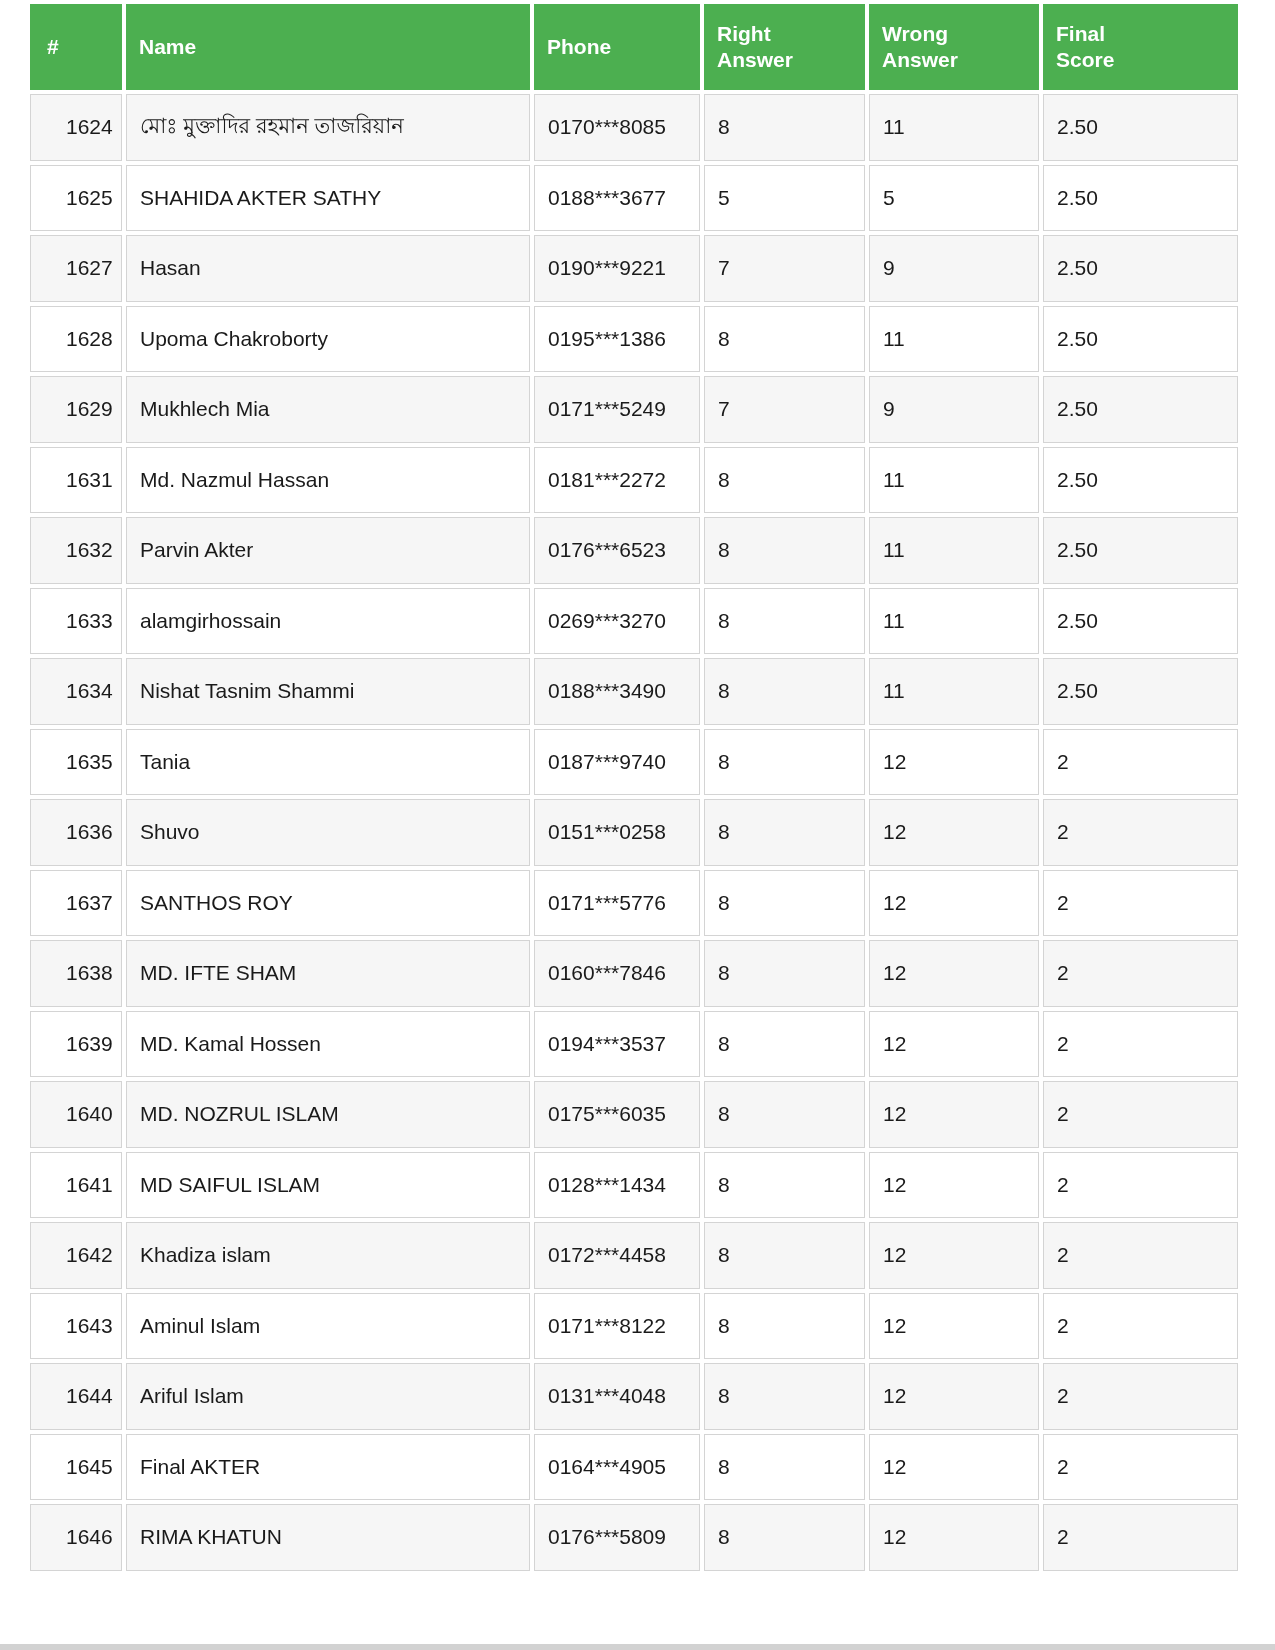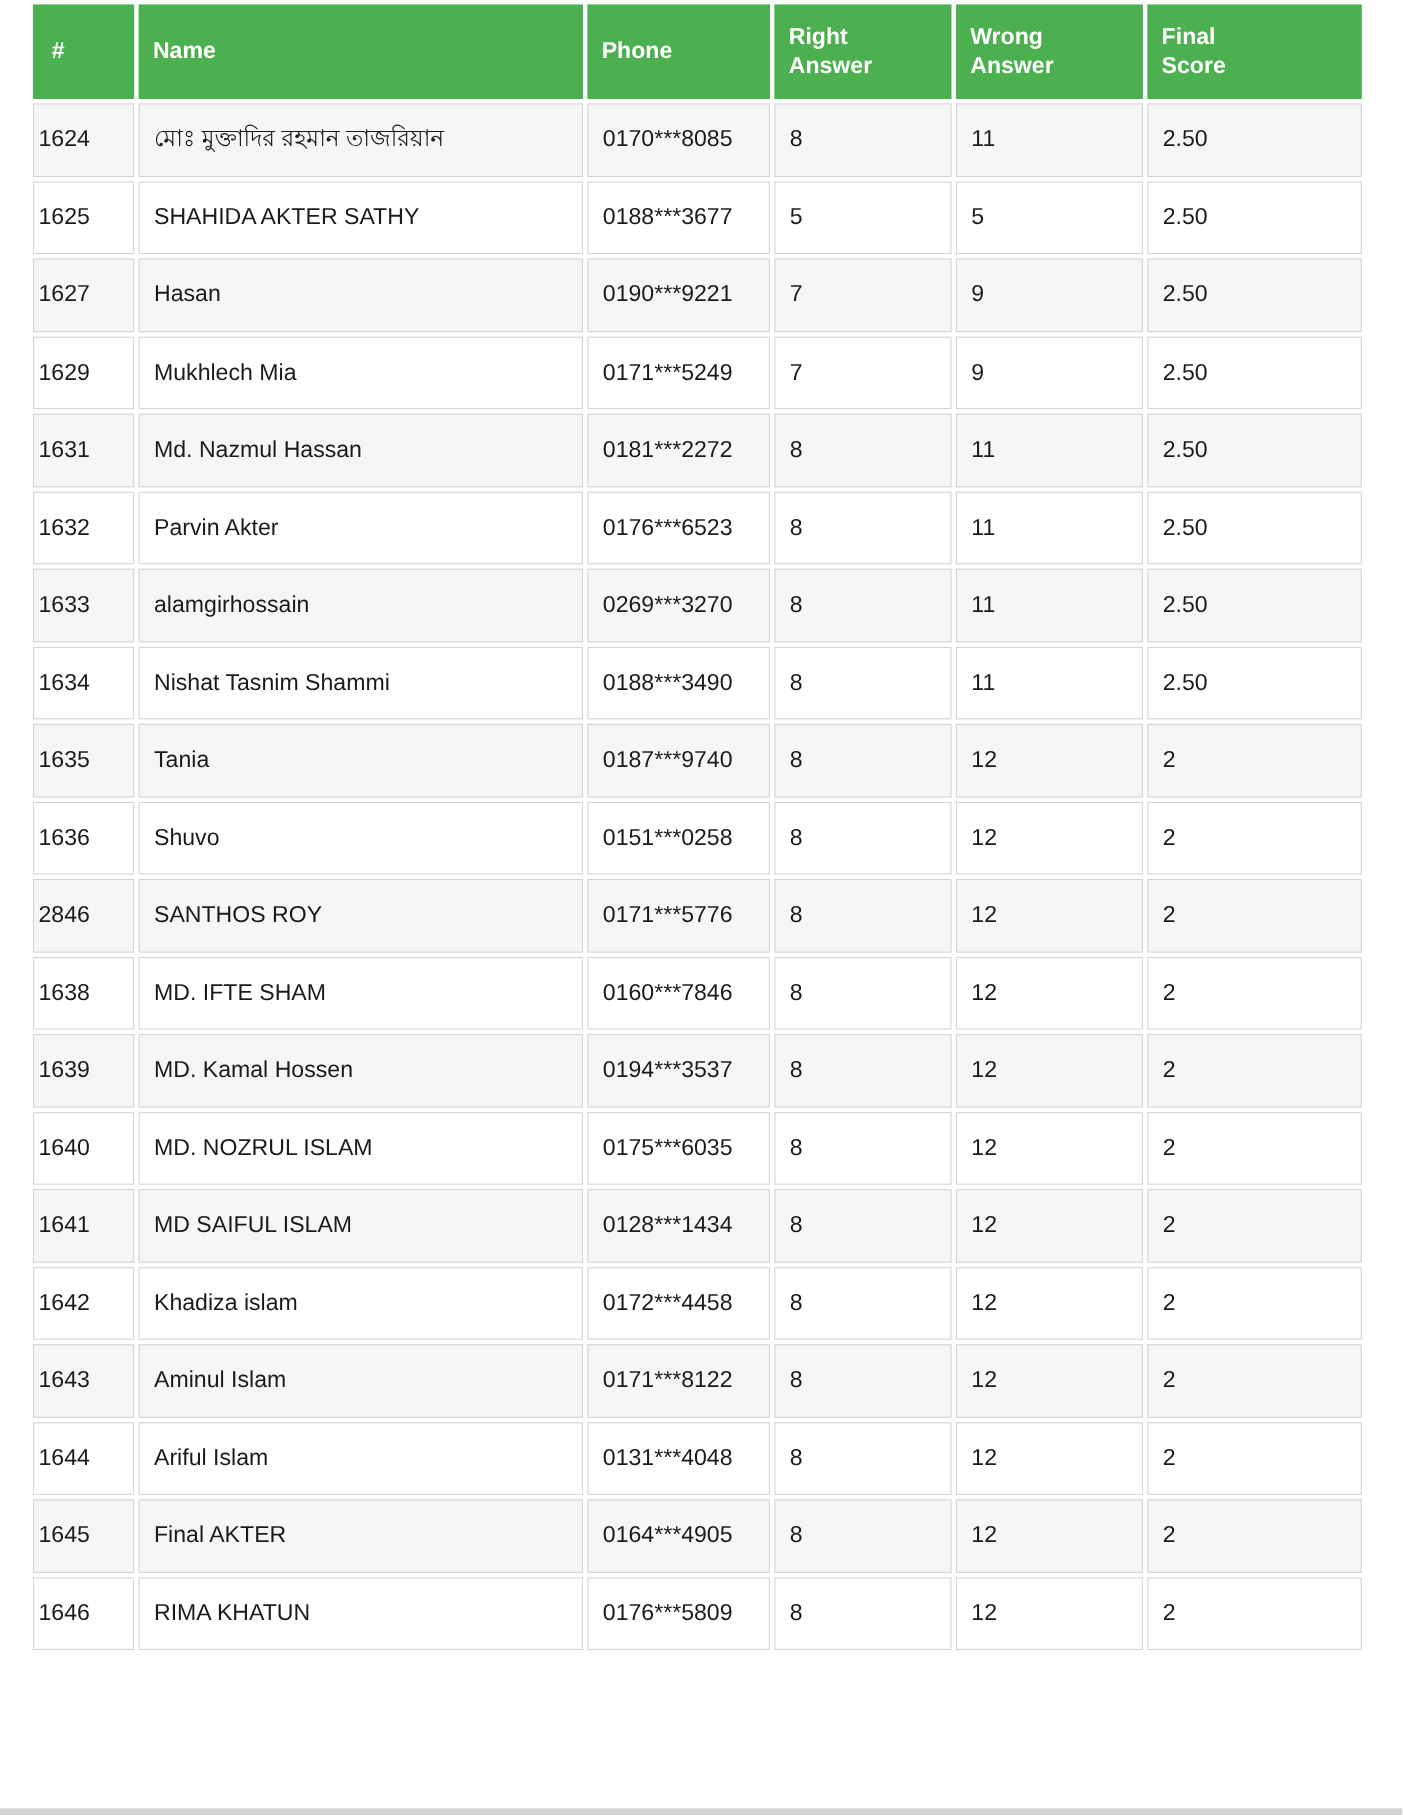--- a/index.html
+++ b/index.html
@@ -42,21 +42,21 @@
     font-size:21px;
     color:var(--body-text);
     text-align:left;
     vertical-align:middle;
     padding:0 13px;
     height:66.5px;
     overflow:hidden;
     white-space:nowrap;
   }
   tbody tr:nth-child(odd) td{background:var(--row-stripe);}
-  .c-rank{padding-left:4px;}
+  .c-rank{padding-left:35px;}
   th.c-rank{padding-left:17px;}
   
   .th-stack{word-spacing:100vw;}
   .bottom-bar{
     position:absolute;left:0;right:0;bottom:0;height:6px;
     background:var(--bottom-bar);
   }
 </style>
 </head>
 <body>
@@ -103,20 +103,28 @@
 
   <tr>
     <td class="c-rank">1627</td>
     <td class="c-name">Hasan</td>
     <td class="c-phone">0190***9221</td>
     <td class="c-right">7</td>
     <td class="c-wrong">9</td>
     <td class="c-score">2.50</td>
   </tr>
 
+  <tr>
+    <td class="c-rank">1628</td>
+    <td class="c-name">Upoma Chakroborty</td>
+    <td class="c-phone">0195***1386</td>
+    <td class="c-right">8</td>
+    <td class="c-wrong">11</td>
+    <td class="c-score">2.50</td>
+  </tr>
 
   <tr>
     <td class="c-rank">1629</td>
     <td class="c-name">Mukhlech Mia</td>
     <td class="c-phone">0171***5249</td>
     <td class="c-right">7</td>
     <td class="c-wrong">9</td>
     <td class="c-score">2.50</td>
   </tr>
 
@@ -169,21 +177,21 @@
   <tr>
     <td class="c-rank">1636</td>
     <td class="c-name">Shuvo</td>
     <td class="c-phone">0151***0258</td>
     <td class="c-right">8</td>
     <td class="c-wrong">12</td>
     <td class="c-score">2</td>
   </tr>
 
   <tr>
-    <td class="c-rank">2846</td>
+    <td class="c-rank">1637</td>
     <td class="c-name">SANTHOS ROY</td>
     <td class="c-phone">0171***5776</td>
     <td class="c-right">8</td>
     <td class="c-wrong">12</td>
     <td class="c-score">2</td>
   </tr>
 
   <tr>
     <td class="c-rank">1638</td>
     <td class="c-name">MD. IFTE SHAM</td>

